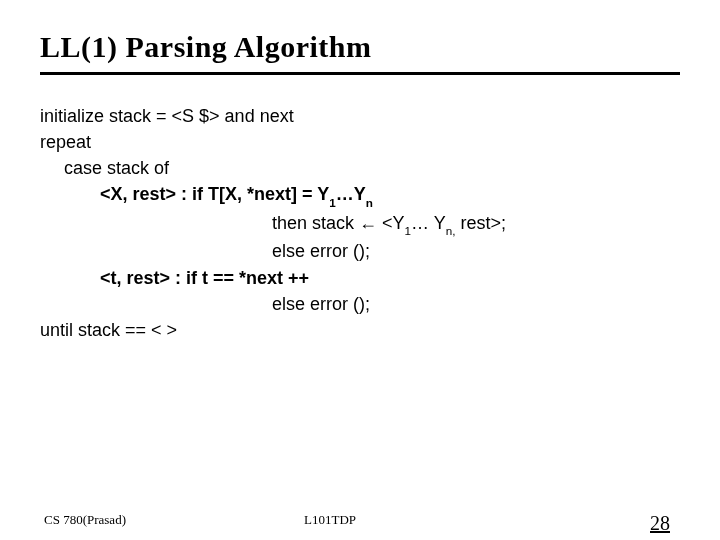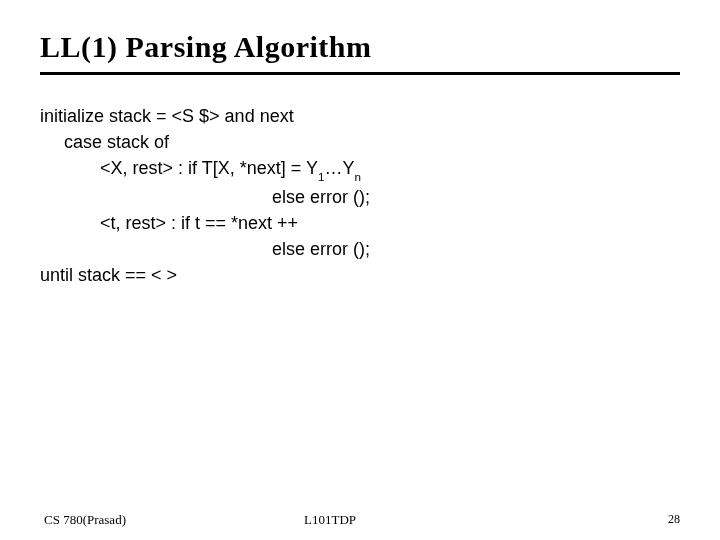--- a/index.html
+++ b/index.html
@@ -31,60 +31,66 @@
     border-top: 3px solid #000;
     margin: 4px 0 28px 0;
   }
   .body {
     font-family: Verdana, Geneva, sans-serif;
     font-size: 18px;
     line-height: 1.45;
   }
   .kw {  }
   .indent1 { padding-left: 24px; }
-  .indent2 { padding-left: 60px; }
+  .indent2 { padding-left: 60px; font-weight: bold; }
   .contcol { padding-left: 232px; }
   .sub { font-size: 0.65em; vertical-align: sub; position: relative; top: 0.15em; }
   .footer {
     position: absolute;
     bottom: 28px;
     left: 0;
     width: 720px;
     font-size: 13px;
     font-family: "Times New Roman", Times, serif;
     color: #000;
   }
   .footer .fl { position: absolute; left: 44px; }
   .footer .fc { position: absolute; left: 0; width: 660px; text-align: center; }
-  .footer .fr { position: absolute; right: 40px; font-size: 12px; }
+  .footer .fr { position: absolute; right: 50px; font-size: 20px; text-decoration: underline; }
   .row { white-space: nowrap; }
 </style>
 </head>
 <body>
 
 <div class="slide">
 
   <div class="title">LL(1) Parsing Algorithm</div>
   <hr class="rule">
 
   <div class="body">
 
     <div class="row">
       <span class="kw">initialize</span><span> stack = &lt;S $&gt; </span><span class="kw">and</span><span> next</span>
     </div>
 
+    <div class="row">
+      <span class="kw">repeat</span>
+    </div>
 
     <div class="row indent1">
       <span class="kw">case</span><span> stack </span><span class="kw">of</span>
     </div>
 
     <div class="row indent2">
       <span>&lt;X, rest&gt;  : </span><span class="kw">if</span><span>  T[X, *next] = Y</span><span class="sub">1</span><span>…Y</span><span class="sub">n</span>
     </div>
 
+    <div class="row contcol">
+      <span class="kw">then</span><span> stack </span><span>←</span><span> &lt;Y</span><span class="sub">1</span><span>… Y</span><span class="sub">n,</span><span> rest&gt;;</span>
+    </div>
 
     <div class="row contcol">
       <span class="kw">else</span><span>  error ();</span>
     </div>
 
     <div class="row indent2">
       <span>&lt;t, rest&gt;   : </span><span class="kw">if</span><span>  t == *next ++</span>
     </div>
 
 

